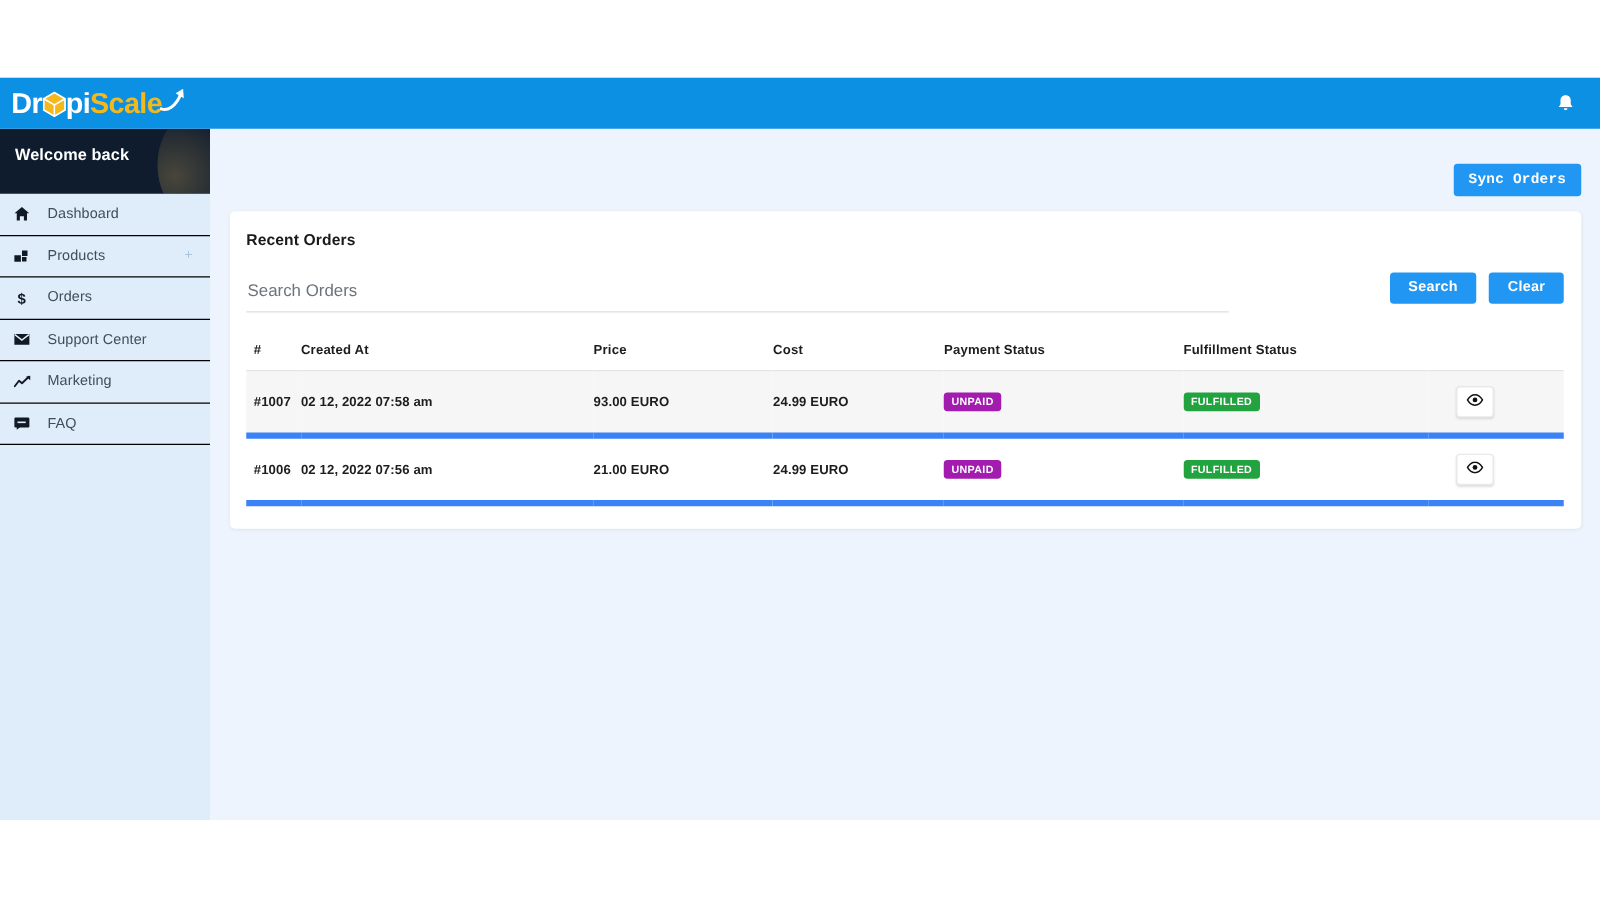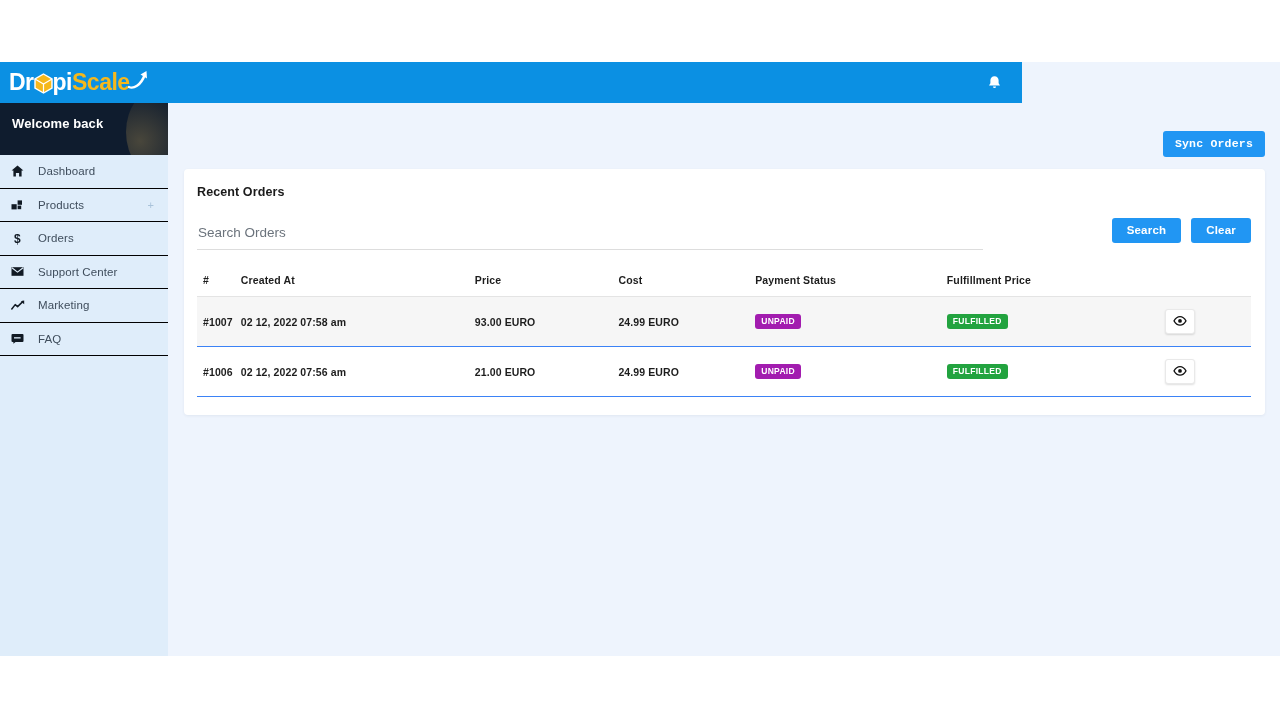--- a/index.html
+++ b/index.html
@@ -14,21 +14,21 @@
     position: absolute;
     left: 0; top: 62px;
     width: 1280px; height: 594px;
     background: #eef4fd;
     overflow: hidden;
   }
 
   
   .topbar {
     position: absolute; left: 0; top: 0;
-    width: 1022px; height: 41px;
+    width: 1280px; height: 41px;
     background: #0b90e3;
     display: flex; align-items: center;
     justify-content: space-between;
     z-index: 20;
   }
   .logo {
     display: flex; align-items: center;
     margin-left: 9px;
     font-size: 23px; font-weight: bold;
     letter-spacing: -0.5px;
@@ -194,21 +194,21 @@
     color: #1d1d1d;
     letter-spacing: 0.15px;
     padding: 4px 0 10px 0;
     border-bottom: 1px solid #e4e4e4;
   }
   tbody td {
     font-size: 10.5px;
     color: #1d1d1d;
     font-weight: bold;
     padding: 12px 0 12px 0;
-    border-bottom: 1px solid #3b82f6;
+    border-bottom: 5px solid #3b82f6;
     letter-spacing: 0.1px;
     vertical-align: middle;
   }
   tbody tr.alt td { background: #f6f6f6; }
   .col-id   { width: 44px; padding-left: 6px !important; }
   .col-date { width: 240px; }
   .col-price{ width: 147px; }
   .col-cost { width: 140px; }
   .col-pay  { width: 196px; }
   .col-ful  { width: 200px; }
@@ -364,21 +364,21 @@
       </div>
 
       <table>
         <thead>
           <tr>
             <th class="col-id">#</th>
             <th class="col-date">Created At</th>
             <th class="col-price">Price</th>
             <th class="col-cost">Cost</th>
             <th class="col-pay">Payment Status</th>
-            <th class="col-ful">Fulfillment Price</th>
+            <th class="col-ful">Fulfillment Status</th>
             <th class="col-act"></th>
           </tr>
         </thead>
         <tbody>
 
           <tr class="alt">
             <td class="col-id">#1007</td>
             <td class="col-date">02 12, 2022 07:58 am</td>
             <td class="col-price">93.00 EURO</td>
             <td class="col-cost">24.99 EURO</td>

